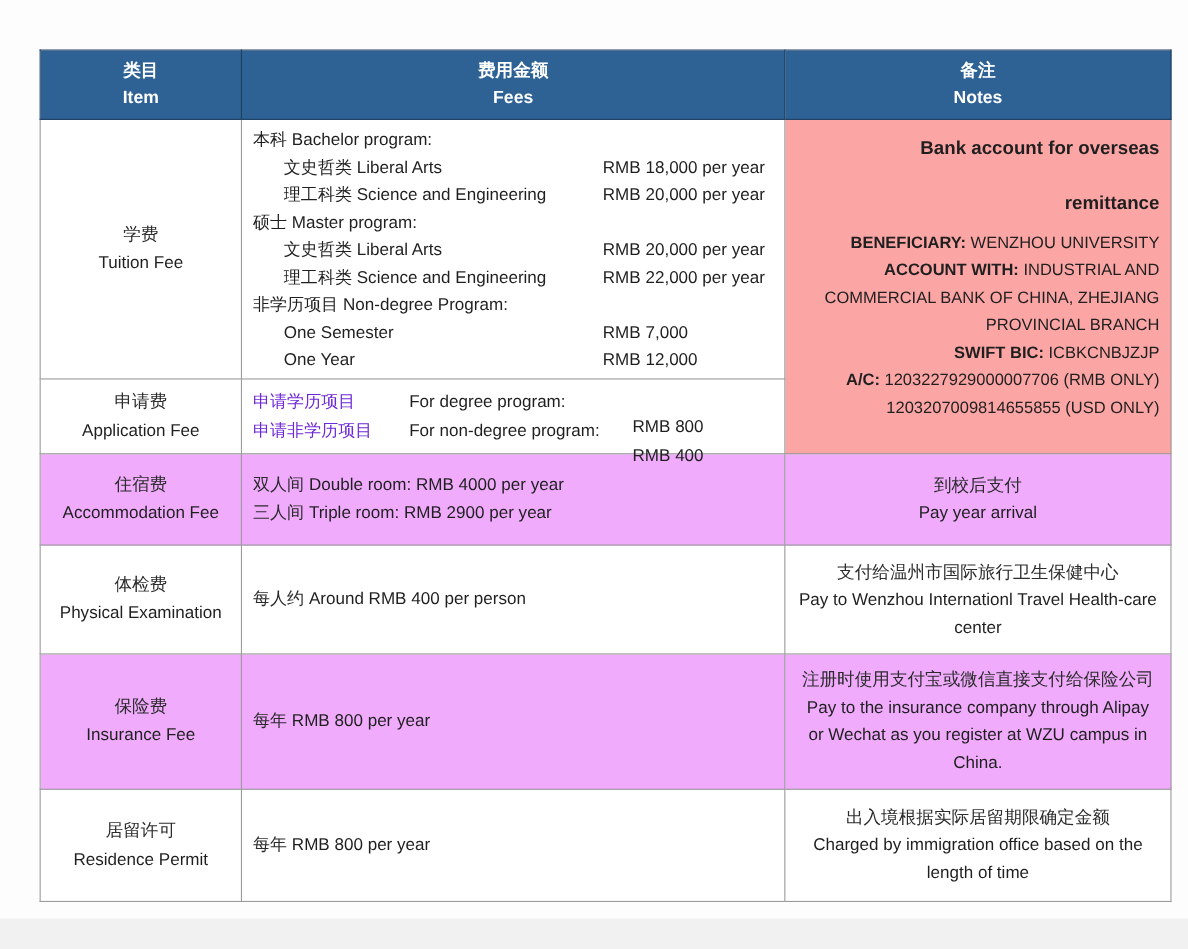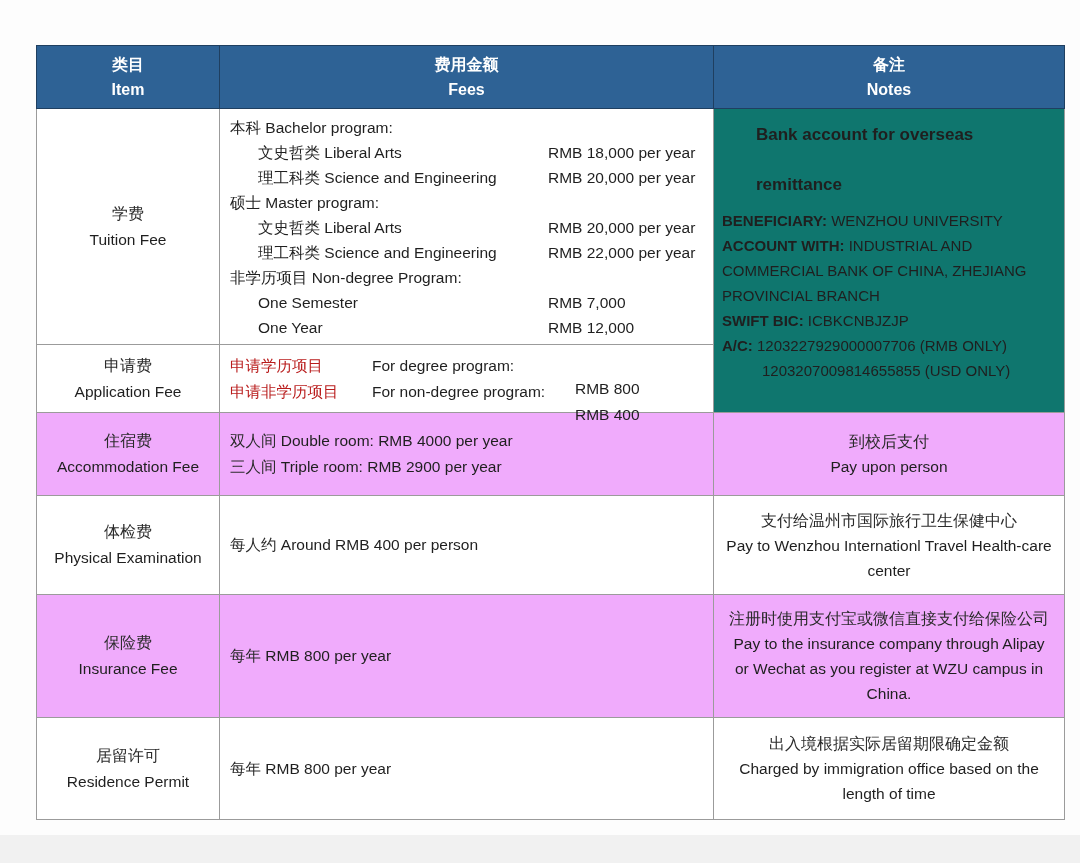--- a/index.html
+++ b/index.html
@@ -39,32 +39,32 @@
   .item-cell{text-align:center;font-size:15.5px;line-height:26px;}
   .item-zh{font-size:16px;color:#2b2b2b;}
 
   
   .fees-cell{font-size:15.5px;padding:4px 8px 4px 10px;}
   .tuition-fees{vertical-align:top;padding-top:6px;}
   .fee-line{position:relative;line-height:25px;white-space:nowrap;}
   .fee-line.ind{padding-left:28px;}
   .fee-line .amt{position:absolute;left:318px;top:0;}
   .app-line{position:relative;line-height:25.5px;white-space:nowrap;}
-  .app-line .zh{display:inline-block;min-width:142px;color:#b91c1c;}
+  .app-line .zh{display:inline-block;min-width:142px;color:#6d28d9;}
   .app-line .amt2{position:absolute;left:345px;top:0;margin-top:23px;}
   .acc-line{line-height:26px;white-space:nowrap;}
   .zh-inline{color:#2b2b2b;}
 
   
   .notes-cell{font-size:15.5px;}
   .notes-center{text-align:center;line-height:25px;padding:2px 8px;}
   .notes-zh{font-size:16px;color:#2b2b2b;}
   .notes-pad{padding:2px 15px;}
 
-  .bank-cell{vertical-align:top;padding:13px 10px 6px 8px;font-size:15px;background:#0f766e;}
+  .bank-cell{vertical-align:top;padding:13px 10px 6px 8px;font-size:15px;background:#fca5a5;text-align:right;}
   .bank-title{font-size:17px;font-weight:bold;padding-left:34px;line-height:25px;margin-bottom:11px;}
   .bank-title .t2{margin-top:25px;}
   .bank-line{line-height:25px;}
   .bank-line b{font-weight:bold;}
   .acct2{padding-left:40px;}
 </style>
 </head>
 <body>
 
 <div class="page">
@@ -136,21 +136,21 @@
         <td class="item-cell">
           <div class="item-zh">住宿费</div>
           <div>Accommodation Fee</div>
         </td>
         <td class="fees-cell">
           <div class="acc-line"><span class="zh-inline">双人间</span><span> Double room: RMB 4000 per year</span></div>
           <div class="acc-line"><span class="zh-inline">三人间</span><span> Triple room:    RMB 2900 per year</span></div>
         </td>
         <td class="notes-cell notes-center">
           <div class="notes-zh">到校后支付</div>
-          <div>Pay upon person</div>
+          <div>Pay year arrival</div>
         </td>
       </tr>
 
       <tr class="r-physical">
         <td class="item-cell">
           <div class="item-zh">体检费</div>
           <div>Physical Examination</div>
         </td>
         <td class="fees-cell">
           <div class="acc-line"><span class="zh-inline">每人约</span><span> Around RMB 400 per person</span></div>

